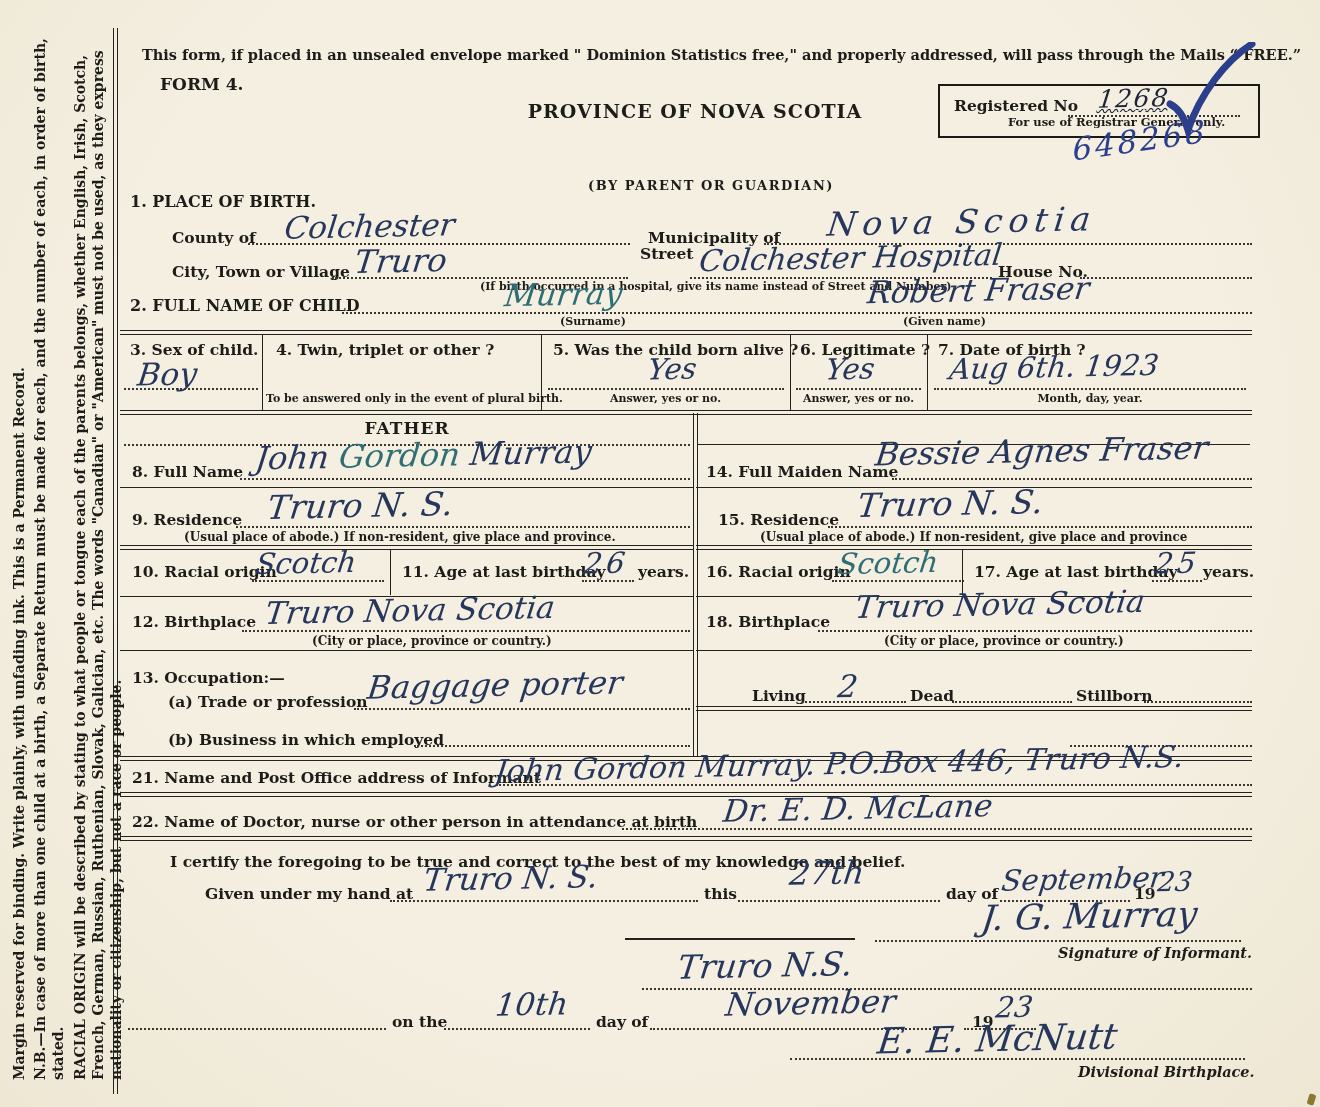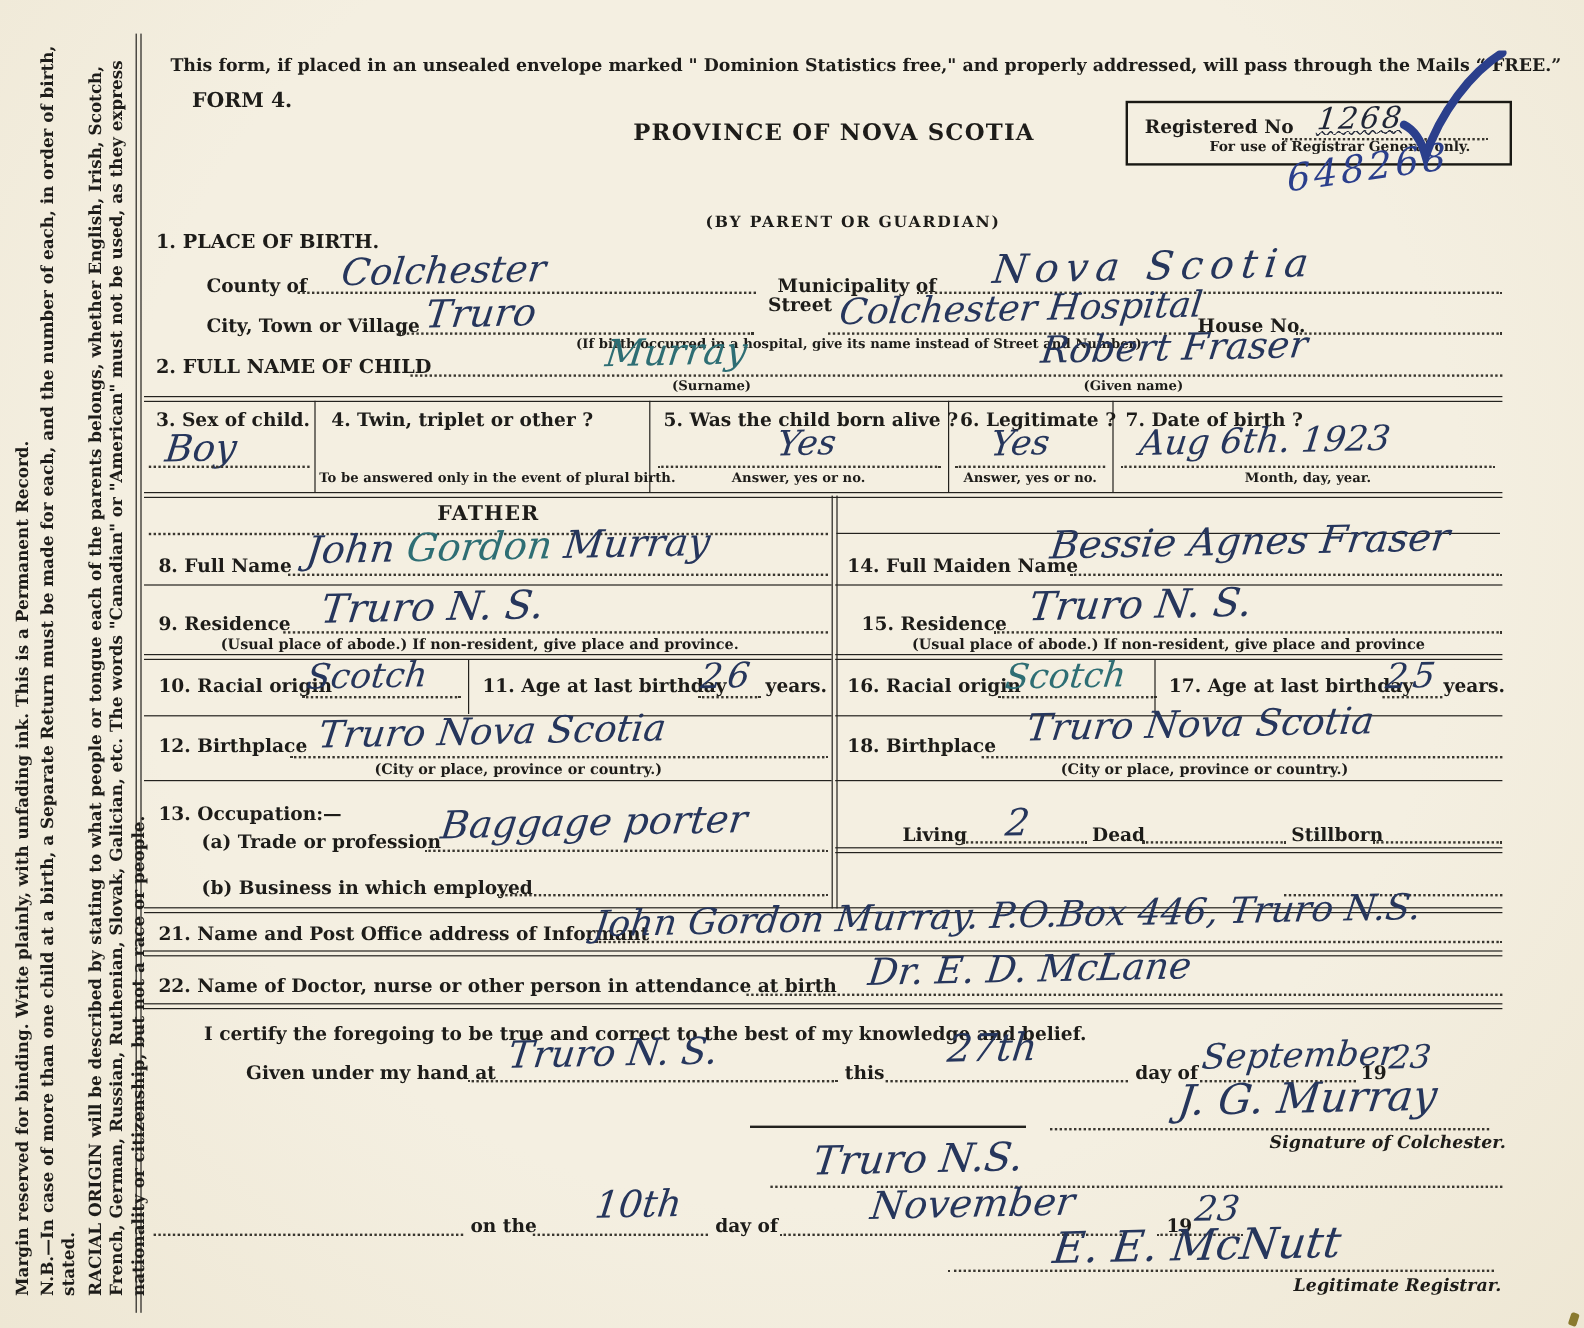--- a/index.html
+++ b/index.html
@@ -224,35 +224,35 @@
   <div class="hw" style="left:790px; top:854px; font-size:32px;">27th</div>
   <div class="lbl" style="left:946px; top:884px;">day of</div>
   <div class="dots" style="left:1000px; top:900px; width:130px;"></div>
   <div class="hw" style="left:1002px; top:862px; font-size:29px;">September</div>
   <div class="lbl" style="left:1134px; top:884px;">19</div>
   <div class="hw" style="left:1158px; top:866px; font-size:27px;">23</div>
 
   <div class="line" style="left:625px; top:938px; width:230px; border-top-width:2.5px;"></div>
   <div class="dots" style="left:875px; top:940px; width:366px;"></div>
   <div class="hw" style="left:982px; top:896px; font-size:35px;">J. G.  Murray</div>
-  <div class="sig-caption" style="left:1058px; top:944px;">Signature of Colchester.</div>
+  <div class="sig-caption" style="left:1058px; top:944px;">Signature of Informant.</div>
 
   <div class="dots" style="left:642px; top:988px; width:610px;"></div>
   <div class="hw" style="left:678px; top:946px; font-size:33px;">Truro N.S.</div>
 
   <div class="dots" style="left:128px; top:1028px; width:258px;"></div>
   <div class="lbl" style="left:392px; top:1012px;">on the</div>
   <div class="dots" style="left:444px; top:1028px; width:146px;"></div>
   <div class="hw" style="left:496px; top:986px; font-size:31px;">10th</div>
   <div class="lbl" style="left:596px; top:1012px;">day of</div>
   <div class="dots" style="left:650px; top:1028px; width:288px;"></div>
   <div class="hw" style="left:726px; top:984px; font-size:32px;">November</div>
   <div class="lbl" style="left:972px; top:1012px;">19</div>
   <div class="dots" style="left:964px; top:1028px; width:72px;"></div>
   <div class="hw" style="left:996px; top:990px; font-size:29px;">23</div>
 
   <div class="hw" style="left:878px; top:1018px; font-size:36px;">E. E. McNutt</div>
   <div class="dots" style="left:790px; top:1058px; width:455px;"></div>
-  <div class="sig-caption" style="left:1078px; top:1063px;">Legitimate Registrar.</div>
+  <div class="sig-caption" style="left:1078px; top:1063px;">Divisional Birthplace.</div>
 
   <div style="position:absolute; left:1308px; top:1094px; width:7px; height:11px; background:#8a7a2e; border-radius:2px; transform:rotate(18deg);"></div>
 
 </div>
 
 </body></html>

